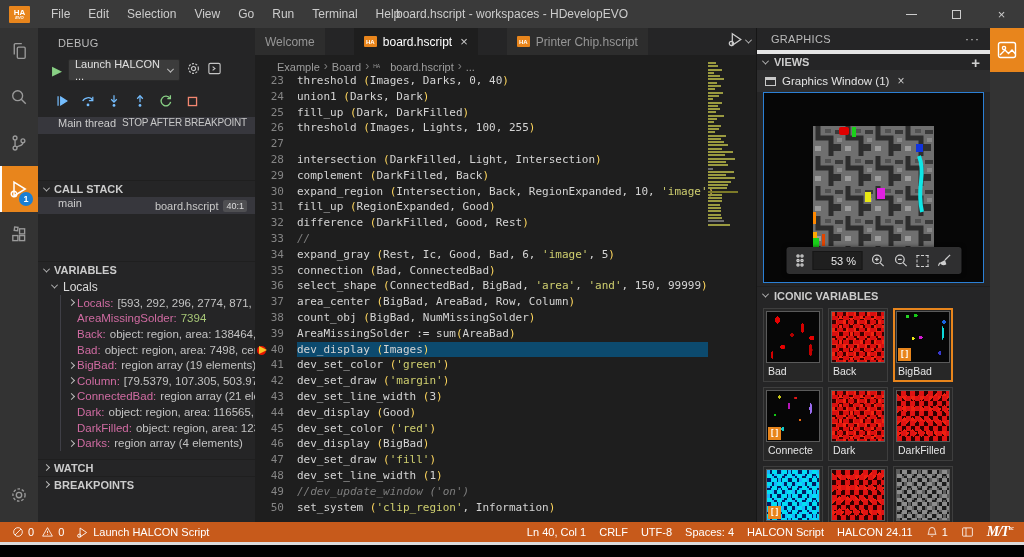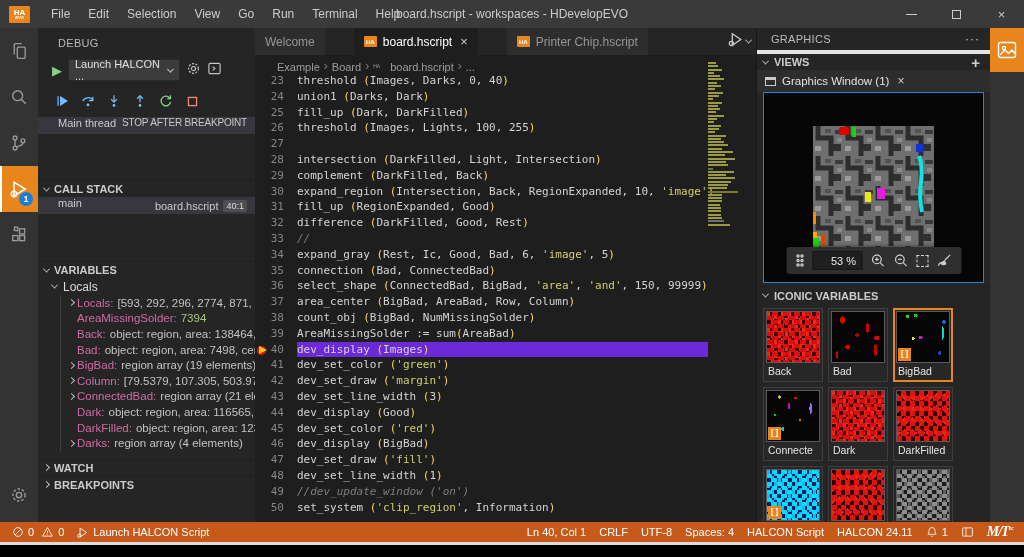--- a/index.html
+++ b/index.html
@@ -77,21 +77,21 @@
   .tab .tclose{font-size:13px;color:#cccccc;margin-left:2px;}
   .ed-actions{position:absolute;right:6px;top:3px;display:flex;align-items:center;gap:2px;color:#ccc;}
   .breadcrumb{position:absolute;left:8px;top:27px;width:502px;height:18px;display:flex;align-items:flex-end;gap:4px;
     padding-left:14px;font-size:11px;color:#9d9d9d;background:#1e1e1e;}
   .bc-sep{color:#7a7a7a;font-size:12px;}
   .code{position:absolute;left:0;top:45px;width:502px;height:449px;font-family:"DejaVu Sans Mono","Liberation Mono",monospace;
     font-size:11px;line-height:15.8px;color:#d4d4d4;}
   .code-row{display:flex;height:15.8px;padding-right:49px;}
   .gut{flex:0 0 42px;text-align:right;padding-right:13px;color:#858585;position:relative;}
   .ct{flex:1;white-space:pre;}
-  .code-row.cur .ct{background:#6d28d9;}
+  .code-row.cur .ct{background:#0c4a6e;}
   .tk-par{color:#ffd75e;} .tk-str{color:#cfcf6f;} .tk-com{color:#7e7e7e;font-style:italic;}
   .bp-marker{position:absolute;left:2px;top:3px;width:10px;height:10px;}
   .bp-dot{position:absolute;left:0;top:1px;width:9px;height:9px;border-radius:50%;background:#e51400;}
   .bp-arrow{position:absolute;left:2px;top:1.5px;width:0;height:0;border-left:8px solid #f7c325;
     border-top:4px solid transparent;border-bottom:4px solid transparent;}
   .minimap{position:absolute;right:19px;top:34px;width:30px;height:200px;}
   .mm-bar{height:2px;margin-bottom:1.3px;background:#9a9a40;}
   .mm-bar.dim{background:#6e6e6e;}
   .mm-bar.hl{background:#7c7a28;width:30px !important;}
   .ed-sep{position:absolute;right:0;top:0;width:1px;height:494px;background:#161616;}
@@ -704,26 +704,26 @@
           </span>
       </div>
     </div>
 
     <div class="iconic-hdr">
       <span class="chv down"></span>
       <span>ICONIC VARIABLES</span>
     </div>
     <div class="tiles">
         <div class="tile">
+          <div class="timg tx-red-spots"></div>
+          <div class="tlabel">Bad</div>
+        </div>
+        <div class="tile">
           <div class="timg tx-red-maze"></div>
           <div class="tlabel">Back</div>
-        </div>
-        <div class="tile">
-          <div class="timg tx-red-spots"></div>
-          <div class="tlabel">Bad</div>
         </div>
         <div class="tile sel">
           <div class="timg tx-color-spots">
             <span class="tbadge">[]</span>
           </div>
           <div class="tlabel">BigBad</div>
         </div>
         <div class="tile">
           <div class="timg tx-color-spots2">
             <span class="tbadge">[]</span>

